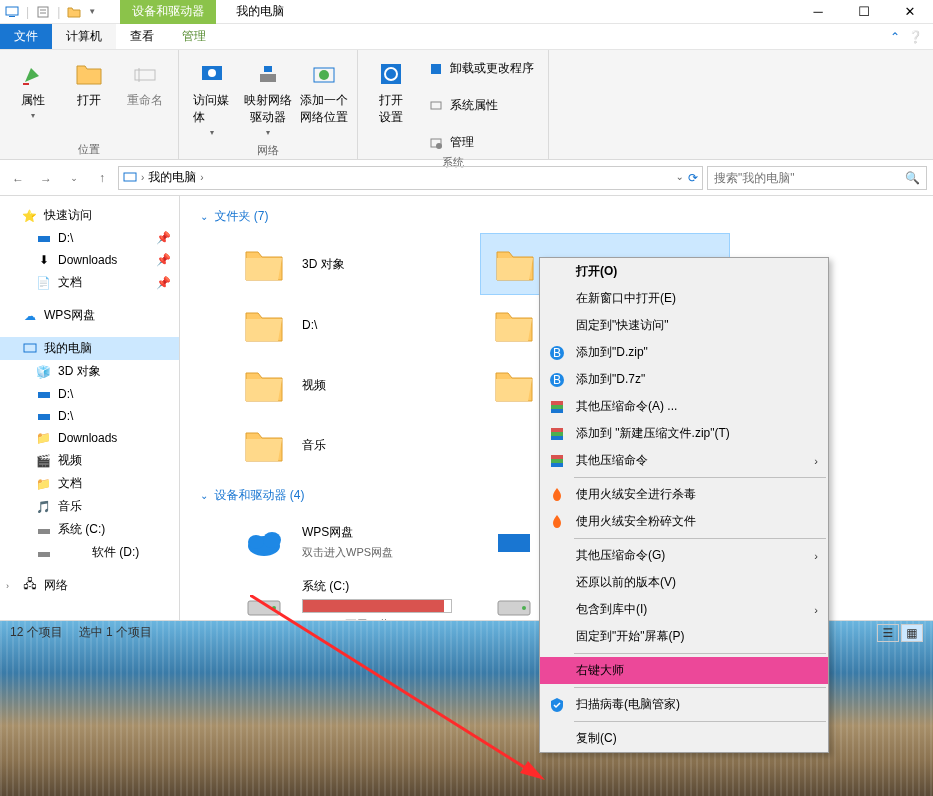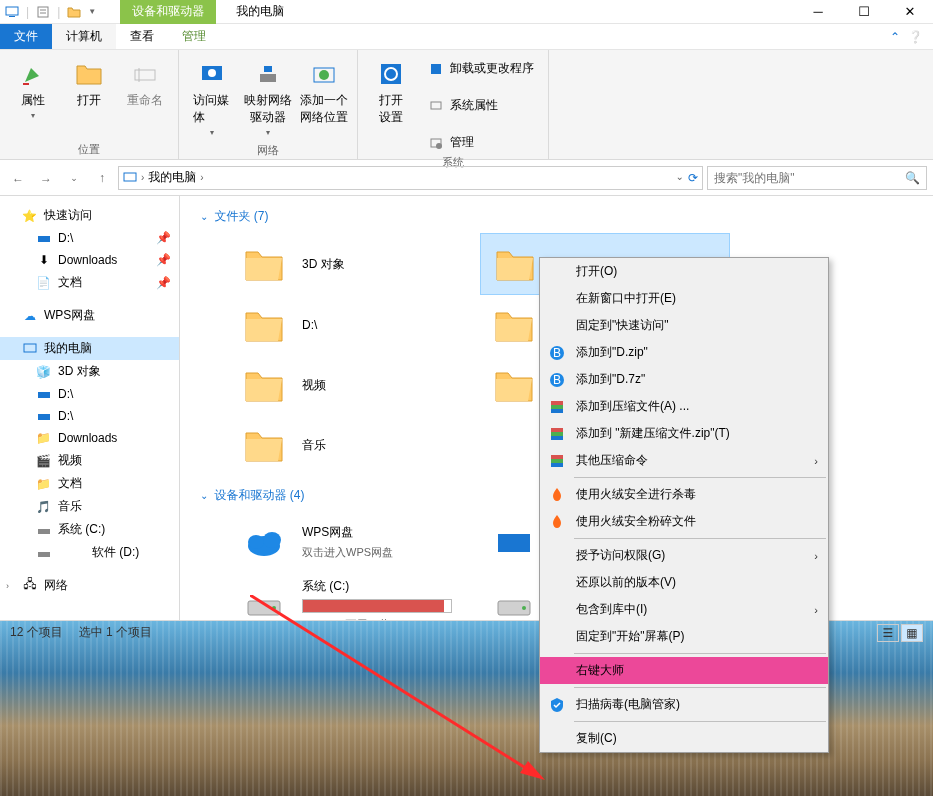--- a/index.html
+++ b/index.html
@@ -517,21 +517,21 @@
   <div class="view-btns">
     <div class="view-btn">☰</div>
     <div class="view-btn" style="background:#cce8ff">▦</div>
   </div>
 </div>
 
 <div class="wallpaper"></div>
 
 <div class="context-menu" id="ctx-menu">
     <div class="ctx-item">
-      <span style="font-weight:normal">打开(O)</span>
+      <span style="font-weight:bold">打开(O)</span>
     </div>
     <div class="ctx-item">
       <span>在新窗口中打开(E)</span>
     </div>
     <div class="ctx-item">
       <span>固定到"快速访问"</span>
     </div>
     <div class="ctx-item">
       <span class="cico">
         <svg width="16" height="16">
@@ -552,21 +552,21 @@
     </div>
     <div class="ctx-item">
       <span class="cico">
         <svg width="16" height="16">
           <rect x="2" y="2" width="12" height="12" fill="#8d4a2a"></rect>
           <rect x="2" y="2" width="12" height="4" fill="#d9534f"></rect>
           <rect x="2" y="6" width="12" height="4" fill="#4caf50"></rect>
           <rect x="2" y="10" width="12" height="4" fill="#1976d2"></rect>
         </svg>
       </span>
-      <span>添加到压缩文件(A) ...</span>
+      <span>其他压缩命令(A) ...</span>
     </div>
     <div class="ctx-item">
       <span class="cico">
         <svg width="16" height="16">
           <rect x="2" y="2" width="12" height="12" fill="#8d4a2a"></rect>
           <rect x="2" y="2" width="12" height="4" fill="#d9534f"></rect>
           <rect x="2" y="6" width="12" height="4" fill="#4caf50"></rect>
           <rect x="2" y="10" width="12" height="4" fill="#1976d2"></rect>
         </svg>
       </span>
@@ -596,21 +596,21 @@
     <div class="ctx-item">
       <span class="cico">
         <svg width="16" height="16">
           <path d="M8 1 C10 4 12 6 12 9 C12 12 10 14 8 14 C6 14 4 12 4 9 C4 6 6 4 8 1 Z" fill="#ff6b1a"></path>
         </svg>
       </span>
       <span>使用火绒安全粉碎文件</span>
     </div>
     <div class="ctx-sep"></div>
     <div class="ctx-item">
-      <span>授予访问权限(G)</span>
+      <span>其他压缩命令(G)</span>
       <span class="arrow">›</span>
     </div>
     <div class="ctx-item">
       <span>还原以前的版本(V)</span>
     </div>
     <div class="ctx-item">
       <span>包含到库中(I)</span>
       <span class="arrow">›</span>
     </div>
     <div class="ctx-item">

